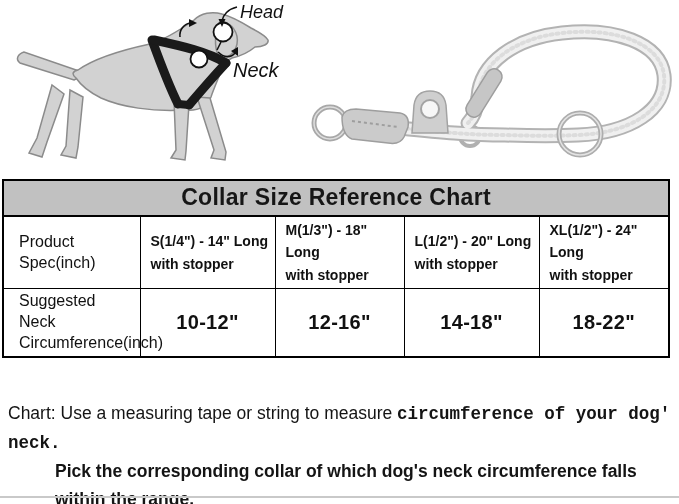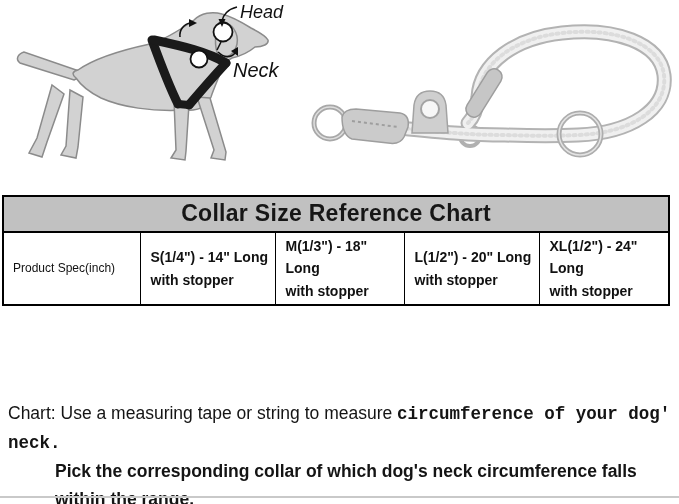--- a/index.html
+++ b/index.html
@@ -8,35 +8,34 @@
     font-family:"Liberation Sans", sans-serif;color:#111;overflow:hidden;
   }
   
   .dog-figure{position:absolute;left:8px;top:0;}
   .collar-figure{position:absolute;left:300px;top:5px;}
   
   .chart-table{
     position:absolute;left:2px;top:179px;width:666px;
     border-collapse:collapse;table-layout:fixed;
     border:2px solid #000;
-    margin-top:16px;
   }
   .chart-table td{
     border:1px solid #000;vertical-align:middle;
     font-size:15px;line-height:1.3;color:#111;
     padding:2px 6px;background:#fff;
   }
   .chart-table .title-cell{
     background:#c1c1c1;text-align:center;
     font-size:23px;font-weight:bold;letter-spacing:.3px;
     height:30px;border-bottom:2px solid #000;color:#161616;
   }
   .chart-table .hdr-row td{height:50px;}
   .chart-table .hdr-size{font-size:14px;font-weight:bold;padding-left:10px;line-height:1.6;}
-  .chart-table .row-label{font-size:12px;padding-left:9px;}
+  .chart-table .row-label{font-size:16px;padding-left:15px;}
   .chart-table .val{
     text-align:center;font-size:20px;font-weight:bold;letter-spacing:.3px;
   }
   .chart-table .r2 td{height:43px;}
   .chart-table .r3 td{height:45px;}
   
   .tips{position:absolute;left:8px;top:399px;width:668px;
         font-size:17.5px;line-height:28px;color:#141414;}
   .tips .em{font-weight:600;font-family:Liberation Mono, monospace;}
   .tips .indent{padding-left:47px;font-weight:600;}
@@ -147,20 +146,27 @@
     </td>
     <td class="hdr-size">
       <div>L(1/2") - 20" Long</div>
       <div>with stopper</div>
     </td>
     <td class="hdr-size">
       <div>XL(1/2") - 24" Long</div>
       <div>with stopper</div>
     </td>
   </tr>
+  <tr class="r3">
+    <td class="row-label">Suggested Neck Circumference(inch)</td>
+    <td class="val">10-12"</td>
+    <td class="val">12-16"</td>
+    <td class="val">14-18"</td>
+    <td class="val">18-22"</td>
+  </tr>
   </tbody>
 </table>
 
 <div class="tips">
   <div>
     <span>Chart:</span>
     <span>Use a measuring tape or string to measure</span>
     <span class="em">circumference of your dog' neck.</span>
   </div>
   <div class="indent">Pick the corresponding collar of which dog's neck circumference falls</div>

